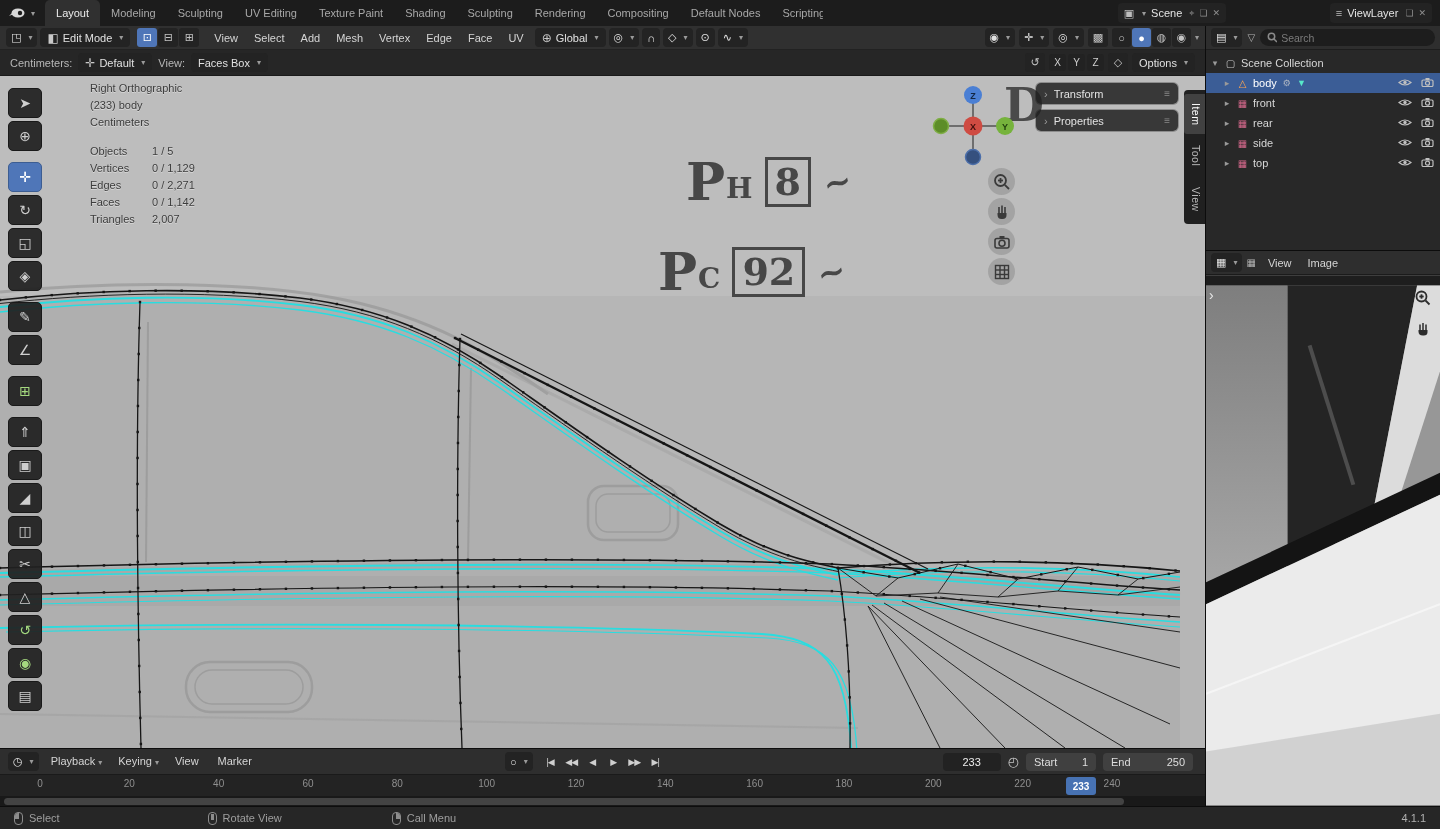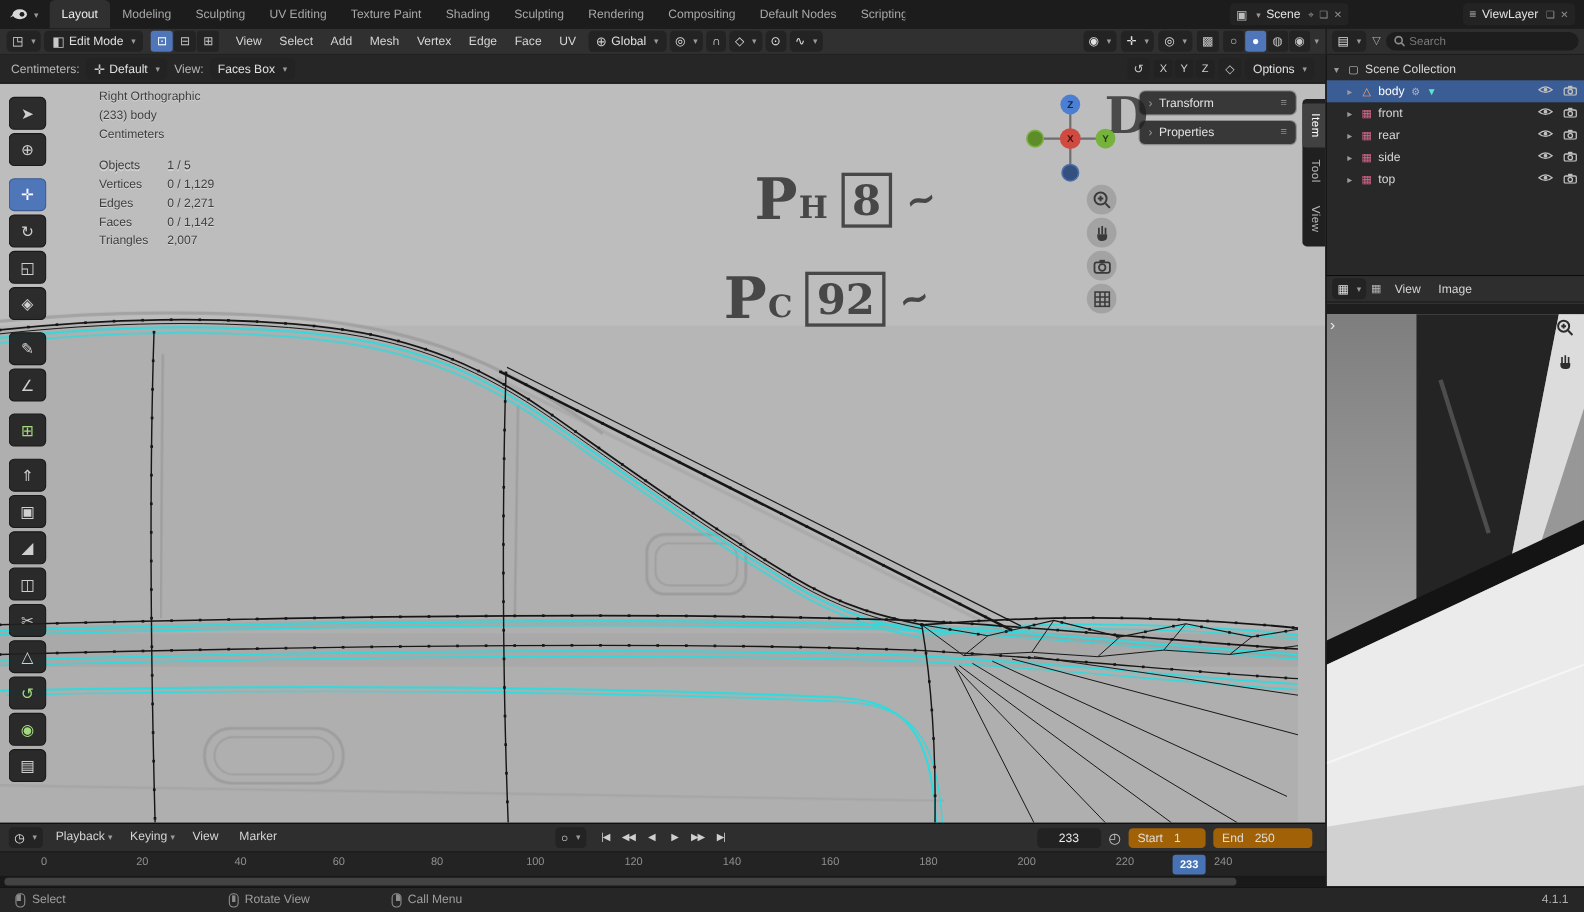--- a/index.html
+++ b/index.html
@@ -80,21 +80,21 @@
   
   #timeline{position:absolute;left:0;top:748px;width:1205px;height:58px;background:#2e2e2e;border-top:1px solid #0d0d0d;z-index:40}
   .tl-header{position:relative;height:25px;display:flex;align-items:center;padding:0 8px;gap:4px}
   .tl-menus{display:flex}
   .tl-center{position:absolute;left:505px;display:flex;align-items:center;gap:8px}
   .transport{display:flex;gap:2px}
   .tbtn{display:inline-flex;align-items:center;justify-content:center;min-width:19px;height:18px;border-radius:3px;color:#cfcfcf;font-size:9px;letter-spacing:-1px;padding:0 2px}
   .tl-right{position:absolute;right:12px;display:flex;align-items:center;gap:7px}
   .framefield{display:inline-flex;align-items:center;justify-content:center;width:58px;height:18px;background:#222;border-radius:4px;color:#ececec}
   .clockicon{color:#c0c0c0;font-size:13px}
-  .rangefield{display:inline-flex;align-items:center;justify-content:flex-start;height:18px;background:#a16207;border-radius:4px;padding:0 8px;gap:10px;color:#dedede}
+  .rangefield{display:inline-flex;align-items:center;justify-content:space-between;height:18px;background:#404040;border-radius:4px;padding:0 8px;gap:10px;color:#dedede}
   .rangefield.start{width:70px}
   .rangefield.end{width:90px}
   .ruler{position:relative;height:22px;background:#232323;border-top:1px solid #1a1a1a}
   .ruler-nums{position:absolute;left:22px;top:3px;width:1108px;display:flex;justify-content:space-between}
   .rnum{width:36px;text-align:center;color:#8f8f8f;font-size:10px}
   .playhead{position:absolute;left:1066px;top:2px;width:30px;height:18px;background:#4772b3;border-radius:3px;color:#fff;font-size:10px;font-weight:bold;display:flex;align-items:center;justify-content:center}
   .tl-scroll{position:relative;height:11px;background:#191919}
   .tl-thumb{position:absolute;left:4px;top:2px;width:1120px;height:7px;background:#434343;border-radius:4px}
 
   
@@ -128,21 +128,21 @@
   .img-tool{position:absolute;right:8px;z-index:3}
   .img-tool.zoom{top:14px}
   .img-tool.hand{top:45px}
 
   
   #statusbar{position:absolute;left:0;top:806px;width:1440px;height:23px;background:#262626;border-top:1px solid #0d0d0d;display:flex;align-items:center;color:#9e9e9e;z-index:60}
   .hints{display:flex;align-items:center;flex:1}
   .hint{display:flex;align-items:center;gap:6px}
   .hint:nth-of-type(1){margin-left:14px}
   .hint:nth-of-type(2){margin-left:148px}
-  .hint:nth-of-type(3){margin-left:74px}
+  .hint:nth-of-type(3){margin-left:110px}
   .mouse{position:relative;width:9px;height:13px;border:1px solid #8c8c8c;border-radius:4px;display:inline-block}
   .hint.left .mseg{position:absolute;left:0;top:0;width:4px;height:6px;background:#8c8c8c;border-radius:3px 0 0 0}
   .hint.middle .mseg{position:absolute;left:2.5px;top:1px;width:3px;height:6px;background:#8c8c8c}
   .hint.right .mseg{position:absolute;right:0;top:0;width:4px;height:6px;background:#8c8c8c;border-radius:0 3px 0 0}
   .version{margin-left:auto;padding-right:14px;color:#b0b0b0}
 </style>
 </head>
 <body>
 
 <div id="topbar">

